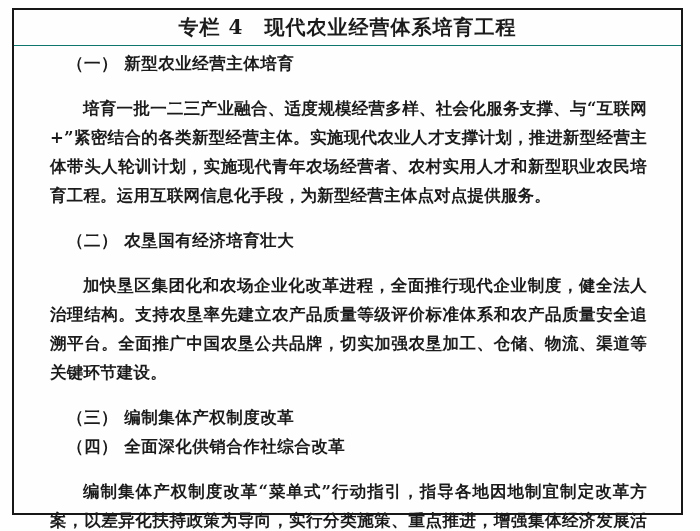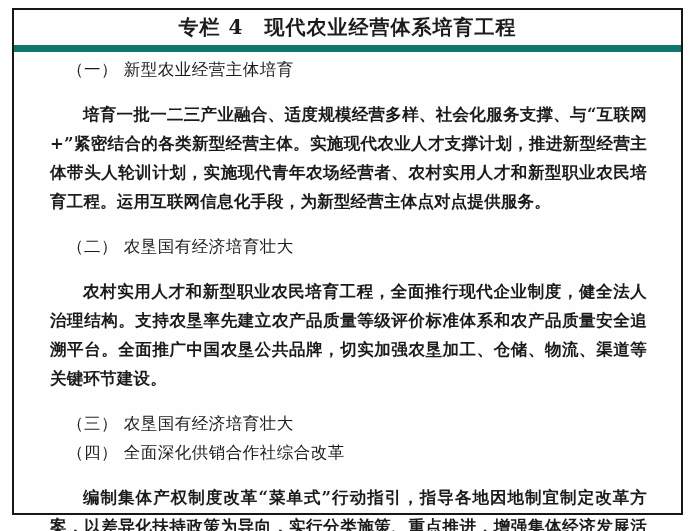--- a/index.html
+++ b/index.html
@@ -22,38 +22,38 @@
     top: 8px;
     width: 671px;
     height: 507px;
     border: 2px solid #171717;
     box-sizing: border-box;
     background: #fefefe;
   }
   .panel-title {
     height: 35px;
     line-height: 35px;
-    border-bottom: 7px solid #0f766e;
+    border-bottom: 1px solid #0f766e;
     text-align: center;
     font-size: 20px;
     font-weight: 700;
     letter-spacing: 1px;
     white-space: nowrap;
     overflow: hidden;
   }
   .panel-body {
     padding: 3px 18px 0 20px;
     font-size: 16.5px;
     line-height: 29px;
     text-align: justify;
     text-justify: inter-ideograph;
   }
   .section-heading {
     text-indent: 2em;
-    font-weight: 400;
+    font-weight: 700;
     letter-spacing: 0.5px;
     white-space: nowrap;
     overflow: hidden;
   }
   .section-paragraph {
     margin: 16px;
     text-indent: 2em;
     font-weight: 600;
     letter-spacing: 0.2px;
   }
@@ -66,25 +66,25 @@
     <div class="panel-title">专栏 4　现代农业经营体系培育工程</div>
     <div class="panel-body">
 
       <div class="section">
         <div class="section-heading">（一） 新型农业经营主体培育</div>
         <p class="section-paragraph">培育一批一二三产业融合、适度规模经营多样、社会化服务支撑、与“互联网+”紧密结合的各类新型经营主体。实施现代农业人才支撑计划，推进新型经营主体带头人轮训计划，实施现代青年农场经营者、农村实用人才和新型职业农民培育工程。运用互联网信息化手段，为新型经营主体点对点提供服务。</p>
       </div>
 
       <div class="section">
         <div class="section-heading">（二） 农垦国有经济培育壮大</div>
-        <p class="section-paragraph">农村实用人才和新型职业农民培育工程，全面推行现代企业制度，健全法人治理结构。支持农垦率先建立农产品质量等级评价标准体系和农产品质量安全追溯平台。全面推广中国农垦公共品牌，切实加强农垦加工、仓储、物流、渠道等关键环节建设。</p>
+        <p class="section-paragraph">加快垦区集团化和农场企业化改革进程，全面推行现代企业制度，健全法人治理结构。支持农垦率先建立农产品质量等级评价标准体系和农产品质量安全追溯平台。全面推广中国农垦公共品牌，切实加强农垦加工、仓储、物流、渠道等关键环节建设。</p>
       </div>
 
       <div class="section">
-        <div class="section-heading">（三） 农垦国有经济培育壮大</div>
+        <div class="section-heading">（三） 编制集体产权制度改革</div>
       </div>
 
       <div class="section">
         <div class="section-heading">（四） 全面深化供销合作社综合改革</div>
         <p class="section-paragraph">编制集体产权制度改革“菜单式”行动指引，指导各地因地制宜制定改革方案，以差异化扶持政策为导向，实行分类施策、重点推进，增强集体经济发展活力和实力。</p>
       </div>
 
     </div>
   </div>
 </div>

